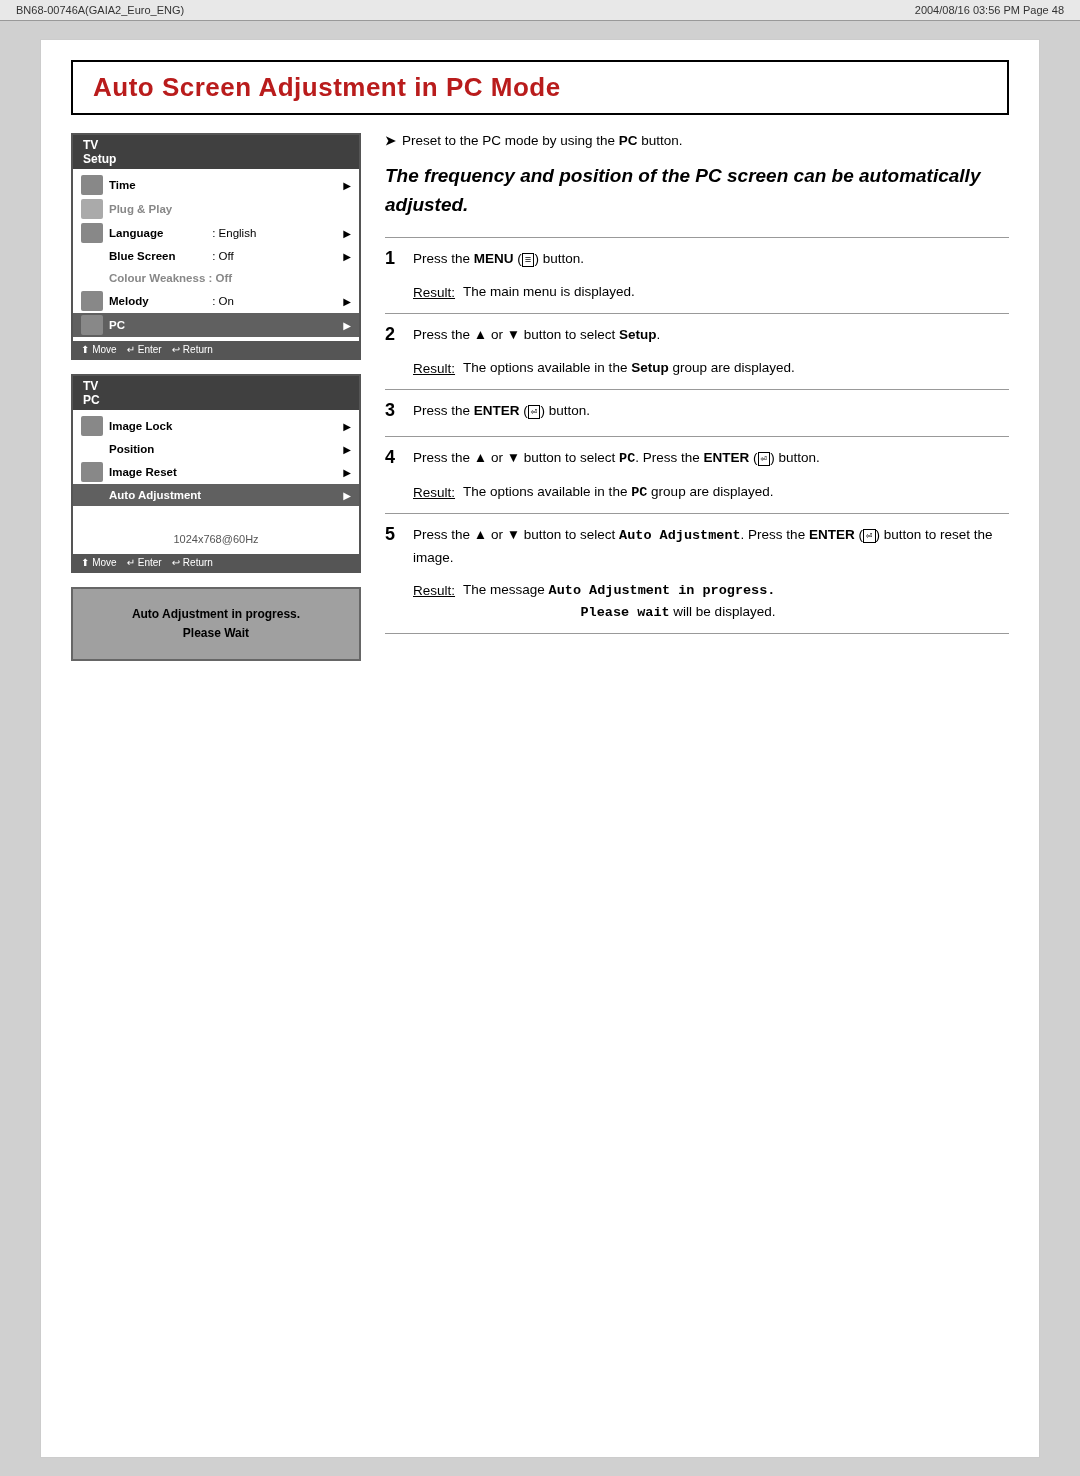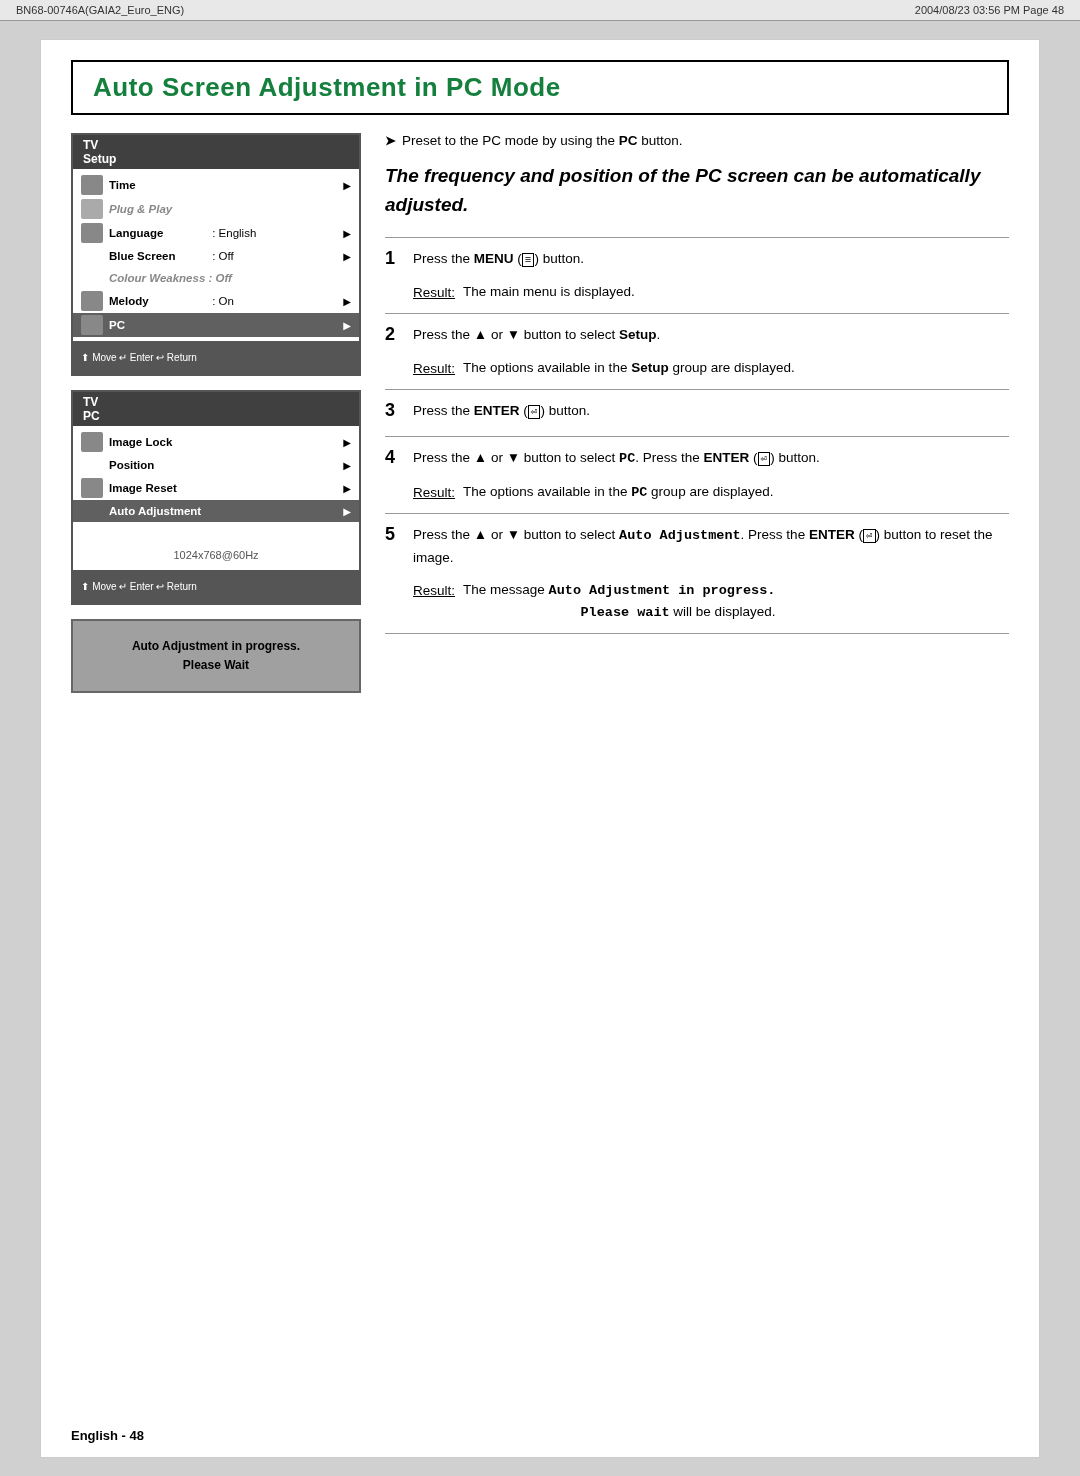--- a/index.html
+++ b/index.html
@@ -47,21 +47,21 @@
     
     .title-bar {
       background: #fff;
       border: 2px solid #000;
       margin: 20px 30px 18px 30px;
       padding: 10px 20px;
     }
     .title-bar h1 {
       font-size: 26px;
       font-weight: 900;
-      color: #15803d;
+      color: #b91c1c;
       letter-spacing: 0.5px;
     }
 
     
     .body-layout {
       display: flex;
       flex-direction: row;
       padding: 0 30px;
       gap: 24px;
     }
@@ -105,21 +105,20 @@
       min-height: 22px;
     }
 
     .tv-menu-row.highlighted {
       background: #606060;
       color: #fff;
     }
 
     .tv-menu-row.grayed {
       color: #888;
-      font-style: italic;
     }
 
     .tv-menu-row .label {
       font-weight: bold;
       min-width: 100px;
     }
 
     .tv-menu-row .value {
       color: #000;
     }
@@ -135,24 +134,24 @@
       margin-right: 6px;
       display: inline-block;
       background: #888;
       border-radius: 2px;
       flex-shrink: 0;
     }
 
     .tv-menu-footer {
       background: #555;
       color: #fff;
-      padding: 11px 8px;
+      padding: 3px 8px;
       font-size: 10px;
       display: flex;
-      gap: 2px;
+      gap: 10px;
     }
 
     
     .progress-box {
       background: #a0a0a0;
       border: 2px solid #666;
       padding: 16px 20px;
       text-align: center;
       margin-top: 10px;
       font-size: 12px;
@@ -267,21 +266,21 @@
       padding: 0 2px;
     }
   </style>
 </head>
 <body>
 
 <div class="page-container">
 
   <div class="page-header">
     <span>BN68-00746A(GAIA2_Euro_ENG)</span>
-    <span>2004/08/23   03:56 PM   Page  48</span>
+    <span>2004/08/16   03:56 PM   Page  48</span>
   </div>
 
   <div class="content-area">
 
     <div class="title-bar">
       <h1>Auto Screen Adjustment in PC Mode</h1>
     </div>
 
     <div class="body-layout">
 
@@ -462,19 +461,16 @@
               </td>
             </tr>
 
           </tbody>
         </table>
 
       </div>
 
     </div>
 
-    <div class="page-footer">
-      <span class="page-footer-text">English - 48</span>
-    </div>
 
   </div>
 
 </div>
 
 </body></html>

